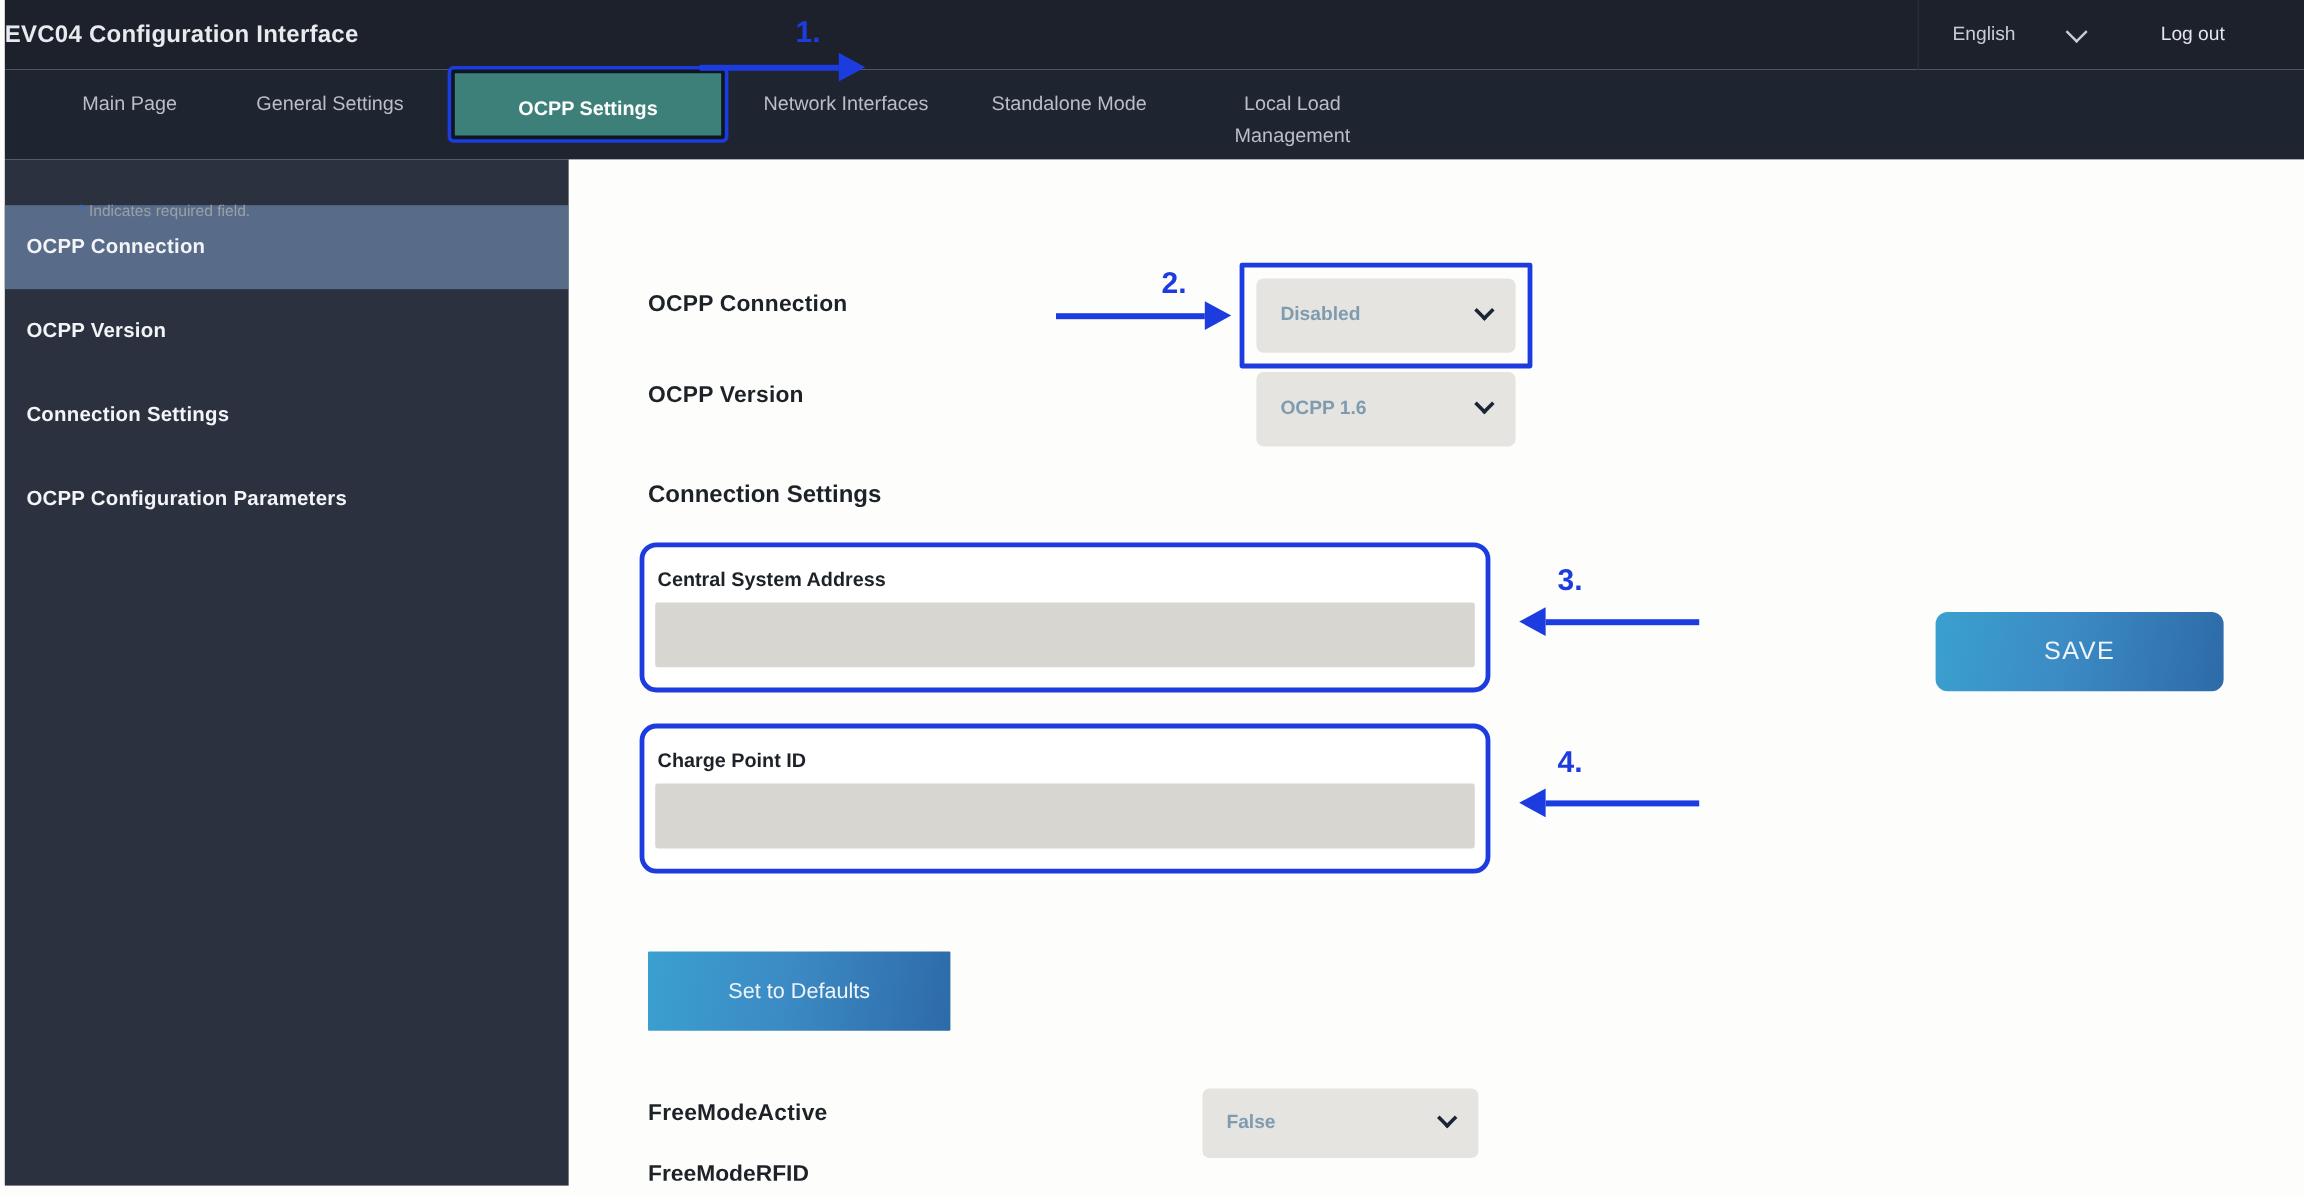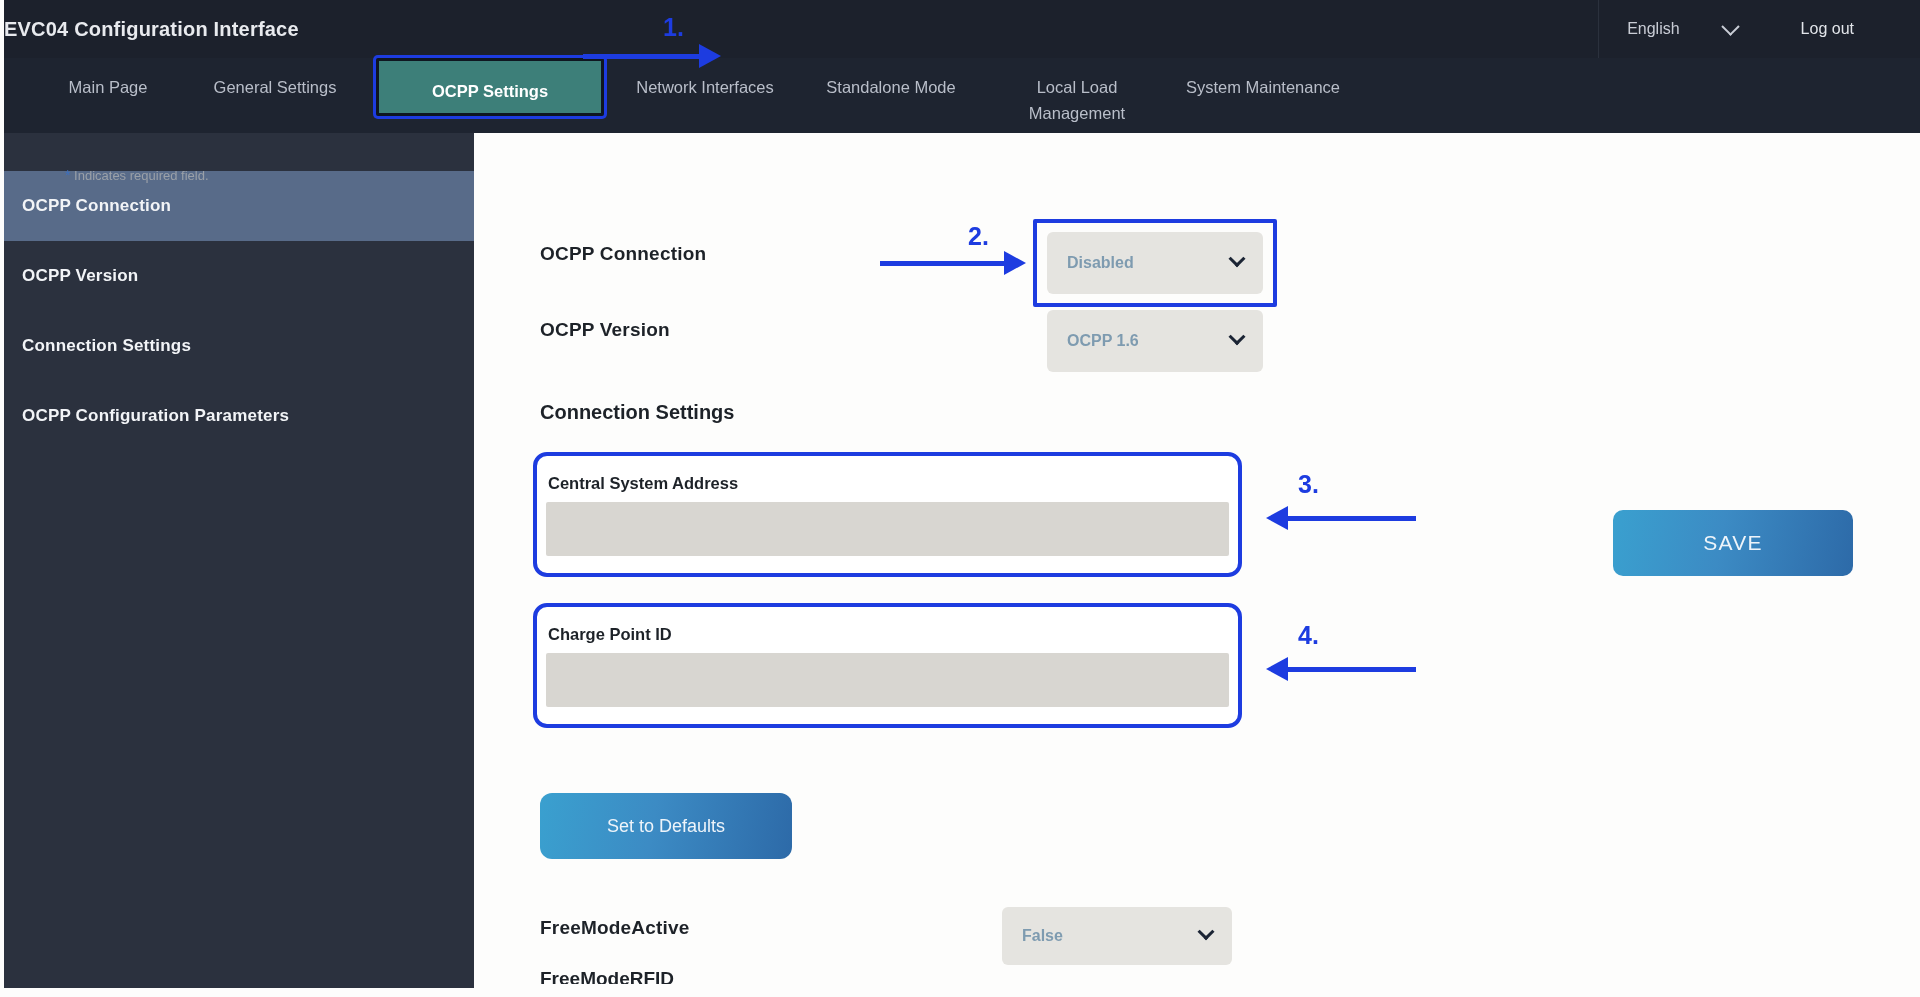--- a/index.html
+++ b/index.html
@@ -123,21 +123,21 @@
   }
   .field-input {
     width: 100%; height: 54px; background: #d8d6d1;
     border: none; border-radius: 2px; outline: none;
     font-family: "Liberation Sans", sans-serif; font-size: 16px; color: #222;
     padding: 0 12px;
   }
 
   
   .btn {
-    border: none; border-radius: 12px; cursor: pointer;
+    border: none; border-radius: 1px; cursor: pointer;
     color: #eef4fa; font-family: "Liberation Sans", sans-serif;
     background: linear-gradient(100deg, #3aa0cf 0%, #3c8bc4 45%, #2d6aa8 100%);
   }
   .btn-defaults {
     position: absolute; left: 540px; top: 793px;
     width: 252px; height: 66px; font-size: 18px;
   }
   .btn-save {
     position: absolute; left: 1577px; top: 510px;
     width: 240px; height: 66px; font-size: 21px; letter-spacing: 1.2px;
@@ -183,21 +183,20 @@
   </div>
 
   <div class="navbar">
     <div class="nav-spacer"></div>
     <div class="nav-item">Main Page</div>
     <div class="nav-item wide">General Settings</div>
     <div class="nav-item active">OCPP Settings</div>
     <div class="nav-item wide">Network Interfaces</div>
     <div class="nav-item wide">Standalone Mode</div>
     <div class="nav-item wide">Local Load Management</div>
-    <div class="nav-item wide">System Maintenance</div>
   </div>
 
   <div class="sidebar">
     <div class="side-item active">OCPP Connection</div>
     <div class="side-item">OCPP Version</div>
     <div class="side-item">Connection Settings</div>
     <div class="side-item">OCPP Configuration Parameters</div>
   </div>
 
   <div class="content"></div>

